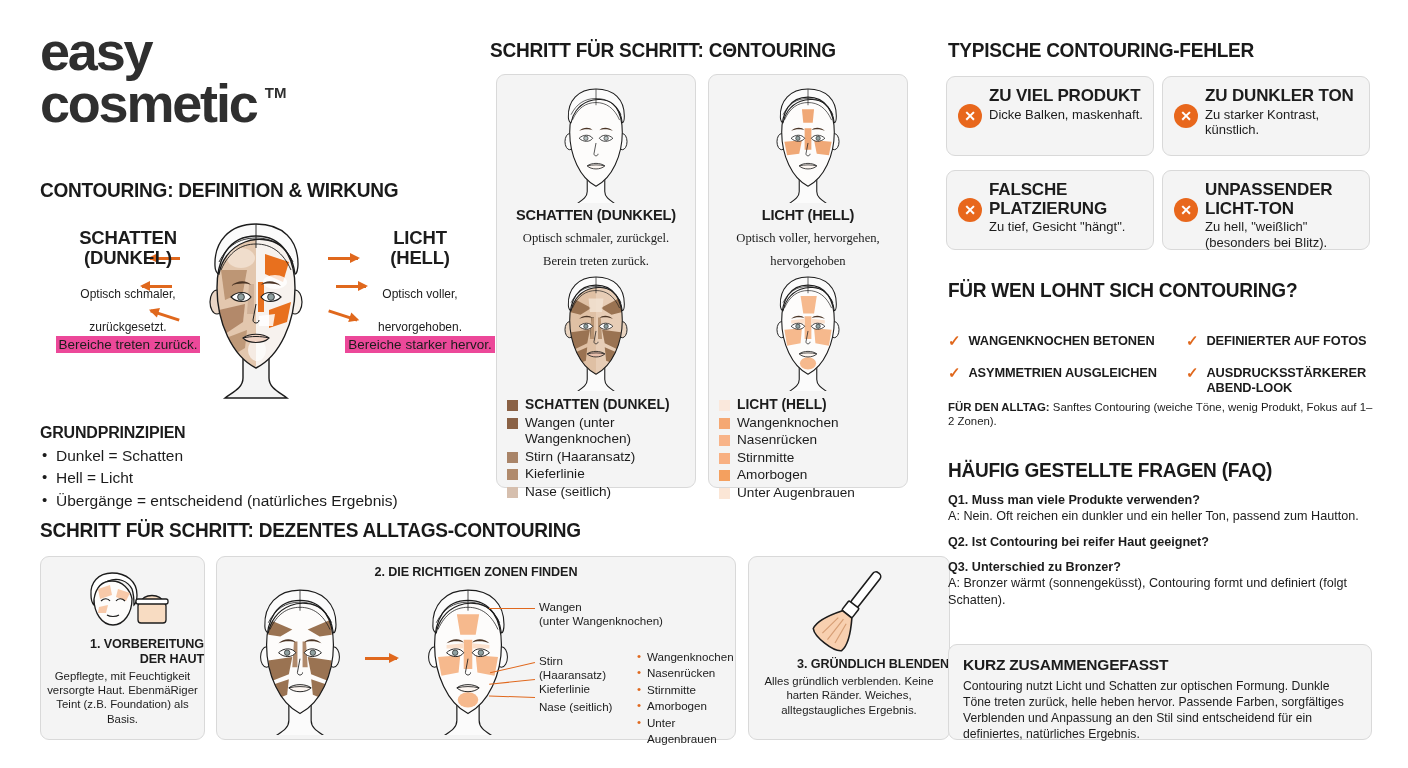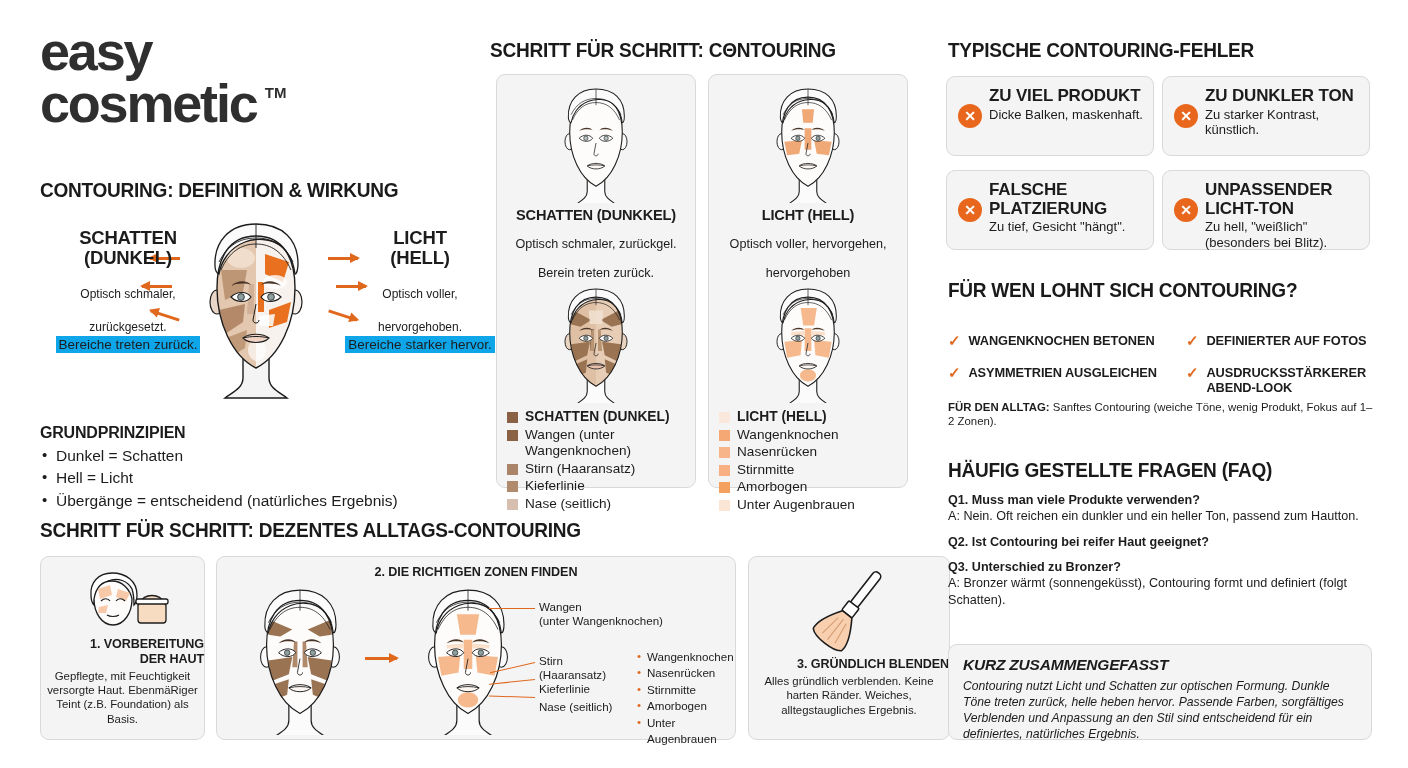--- a/index.html
+++ b/index.html
@@ -50,21 +50,21 @@
   .face-wrap { position: absolute; left: 40px; top: 210px; width: 430px; height: 200px; }
   .face-main { position: absolute; left: 145px; top: 8px; }
 
   .side-label { position: absolute; text-align: center; }
   .side-label .big {
     font-weight: 700; font-size: 18.5px; line-height: 1.07;
     letter-spacing: -0.2px;
   }
   .side-label .sub { font-size: 12px; line-height: 1.18; margin-top: 19px; }
   .hl {
-    display: inline-block; background: #0ea5e9; padding: 1px 3px;
+    display: inline-block; background: #ec4899; padding: 1px 3px;
     font-size: 13.5px; margin-top: 2px; white-space: nowrap; text-align: right;
   }
   #label-shadow { left: 8px; top: 18px; width: 160px; }
   #label-light  { left: 300px; top: 18px; width: 160px; }
 
   .arrows { position: absolute; }
   .arrow {
     position: absolute; width: 30px; height: 2.6px; background: #e0681d;
   }
   .arrow::after {
@@ -118,21 +118,21 @@
   
   #mid-title { position: absolute; left: 490px; top: 38px; }
   .mid-cards { position: absolute; left: 496px; top: 74px; }
   .mid-card { width: 200px; height: 414px; position: absolute; padding: 8px 10px; }
   #mid-card-shadow { left: 0; }
   #mid-card-light  { left: 212px; }
   .mid-head { text-align: center; margin-top: 4px; }
   .mid-head .t {
     font-weight: 700; font-size: 14.6px; letter-spacing: -0.2px;
   }
-  .mid-head .d { font-size: 12.6px; line-height: 1.2; margin-top: 14px; }
+  .mid-head .d { font-size: 12.6px; line-height: 1.2; margin-top: 8px; font-family: Liberation Serif, serif; }
   .legend { margin-top: 6px; }
   .legend .row {
     display: flex; align-items: flex-start; gap: 7px;
     font-size: 13.6px; line-height: 1.21; margin-bottom: 1px;
   }
   .legend .row.head { font-weight: 700; font-size: 13.8px; }
   .sw { width: 11px; height: 11px; flex: 0 0 11px; margin-top: 3px; }
 
   
   #err-title { position: absolute; left: 948px; top: 38px; }
@@ -175,21 +175,20 @@
   .faq { position: absolute; left: 948px; top: 492px; width: 428px; }
   .faq .q {
     font-weight: 700; font-size: 12.6px; line-height: 1.3; margin-top: 9px;
   }
   .faq .q:first-child { margin-top: 0; }
   .faq .a { font-size: 12.6px; line-height: 1.3; }
 
   #summary-card {
     position: absolute; left: 948px; top: 644px; width: 424px; height: 96px;
     padding: 11px 14px;
-    font-style: italic;
   }
   #summary-card .t {
     font-weight: 700; font-size: 15.5px; letter-spacing: -0.2px;
     text-transform: uppercase;
   }
   #summary-card .d { font-size: 12.2px; line-height: 1.3; margin-top: 5px; }
 </style>
 </head>
 <body>
 

